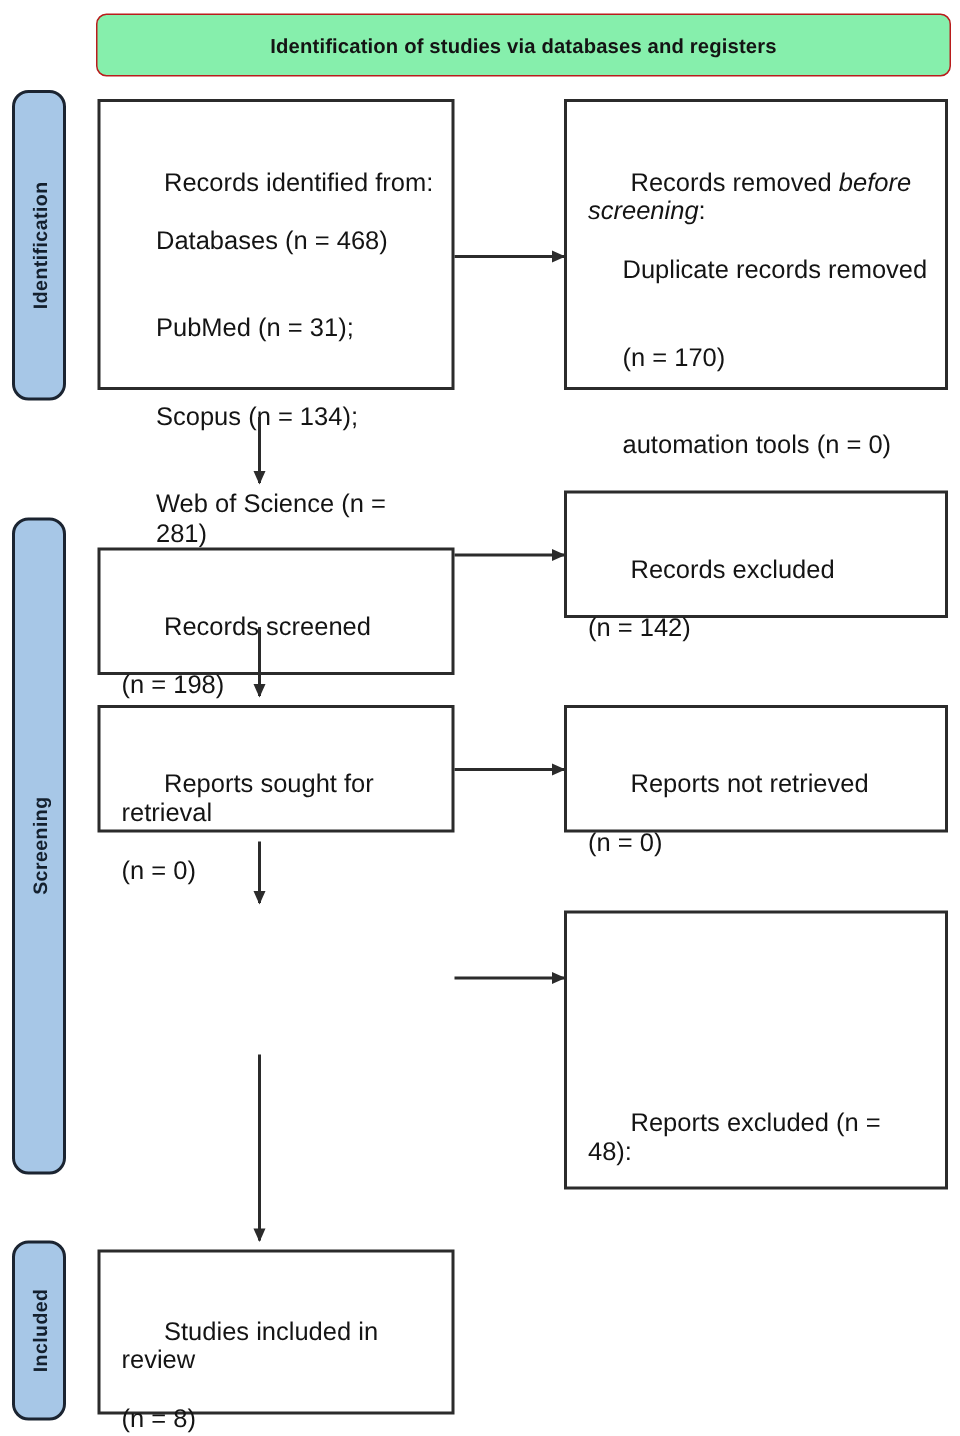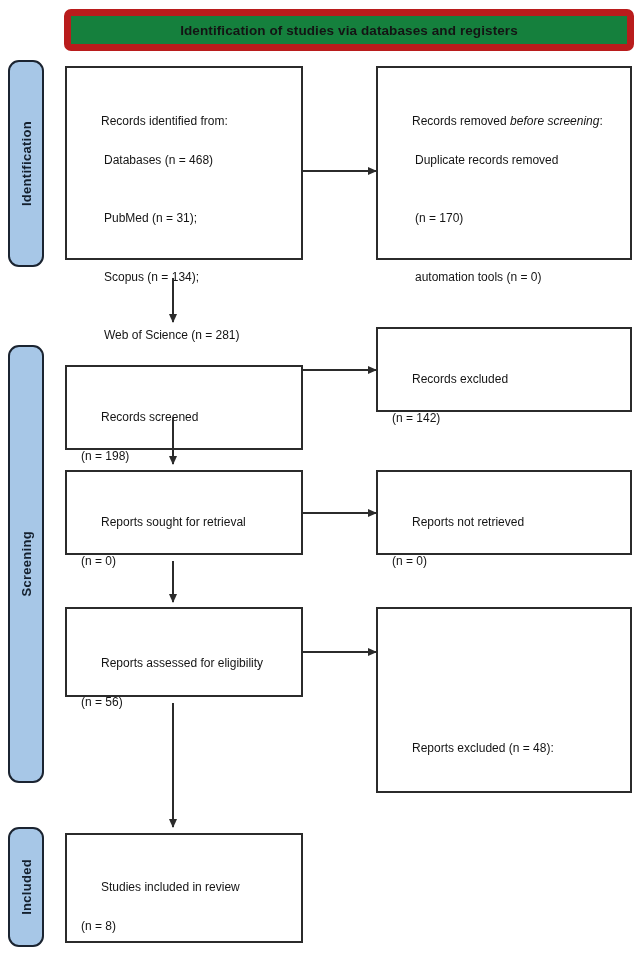--- a/index.html
+++ b/index.html
@@ -23,22 +23,22 @@
     height: 957px;
   }
 
   
   .banner {
     position: absolute;
     left: 64px;
     top: 9px;
     width: 570px;
     height: 42px;
-    background: #15803d;
-    border: 7px solid #b91c1c;
+    background: #86efac;
+    border: 1px solid #b91c1c;
     border-radius: 7px;
     display: flex;
     align-items: center;
     justify-content: center;
     box-sizing: border-box;
   }
   .banner-text {
     font-size: 13.5px;
     font-weight: bold;
     color: #141414;
@@ -77,21 +77,21 @@
     position: absolute;
     background: #ffffff;
     border: 2px solid #2b2b2b;
     box-sizing: border-box;
     padding: 0;
   }
   .box-body {
     position: absolute;
     left: 14px;
     right: 10px;
-    font-size: 12px;
+    font-size: 17px;
     line-height: 19.5px;
     color: #141414;
     white-space: pre-wrap;
   }
   .indent1 { display: block; padding-left: 23px; }
   .em { font-style: italic; }
 
   
   #box-identified        { left: 65px;  top: 66px;  width: 238px; height: 194px; }
   #box-screened          { left: 65px;  top: 327px; width: 238px; height: 85px; margin-top: 38px;  }
@@ -219,26 +219,20 @@
     </div>
   </div>
 
   <div class="box" id="box-not-retrieved">
     <div class="box-body" id="txt-not-retrieved">
       <span>Reports not retrieved</span>
       <span class="indent1" style="padding-left:0">(n = 0)</span>
     </div>
   </div>
 
-  <div class="box" id="box-assessed">
-    <div class="box-body" id="txt-assessed">
-      <span>Reports assessed for eligibility</span>
-      <span class="indent1" style="padding-left:0">(n = 56)</span>
-    </div>
-  </div>
 
   <div class="box" id="box-rep-excluded">
     <div class="box-body" id="txt-rep-excluded">
       <span>Reports excluded (n = 48):</span>
     </div>
   </div>
 
   <div class="box" id="box-included">
     <div class="box-body" id="txt-included">
       <span>Studies included in review</span>

